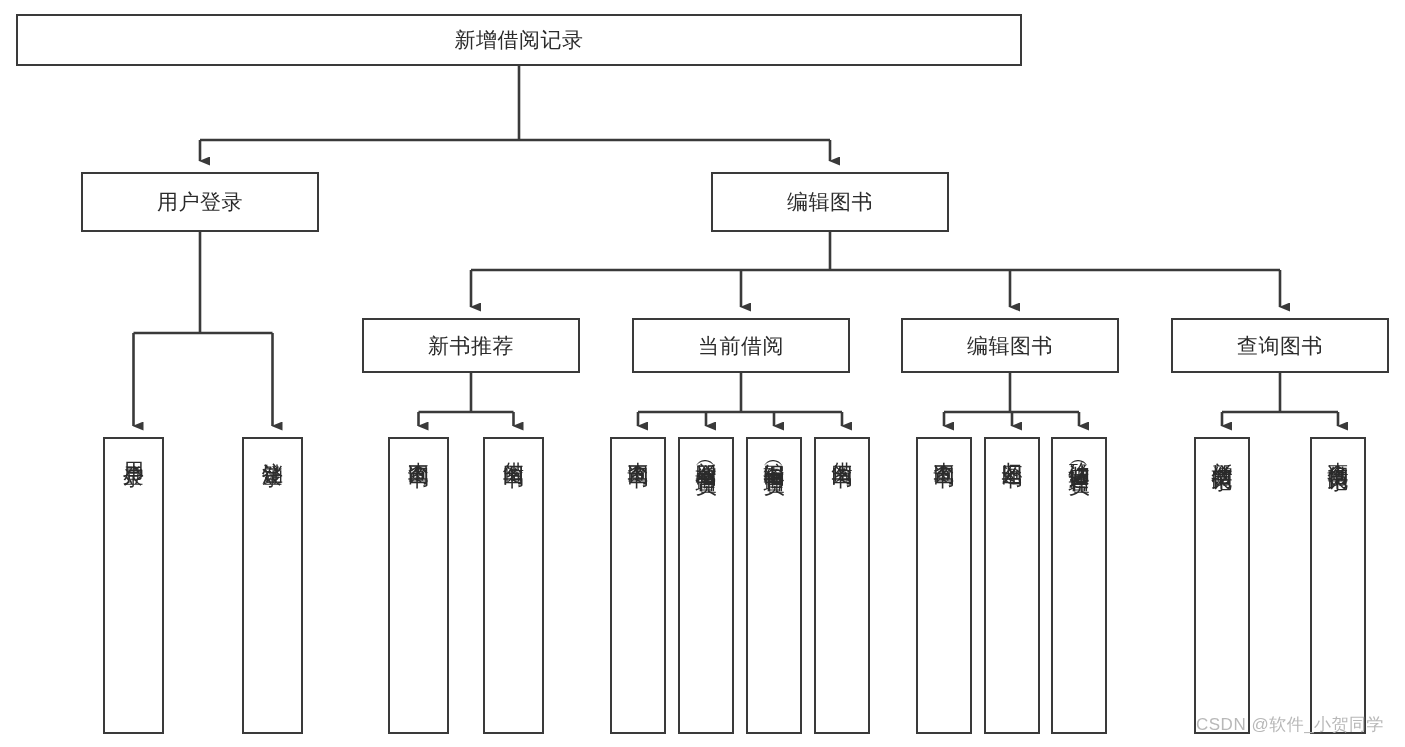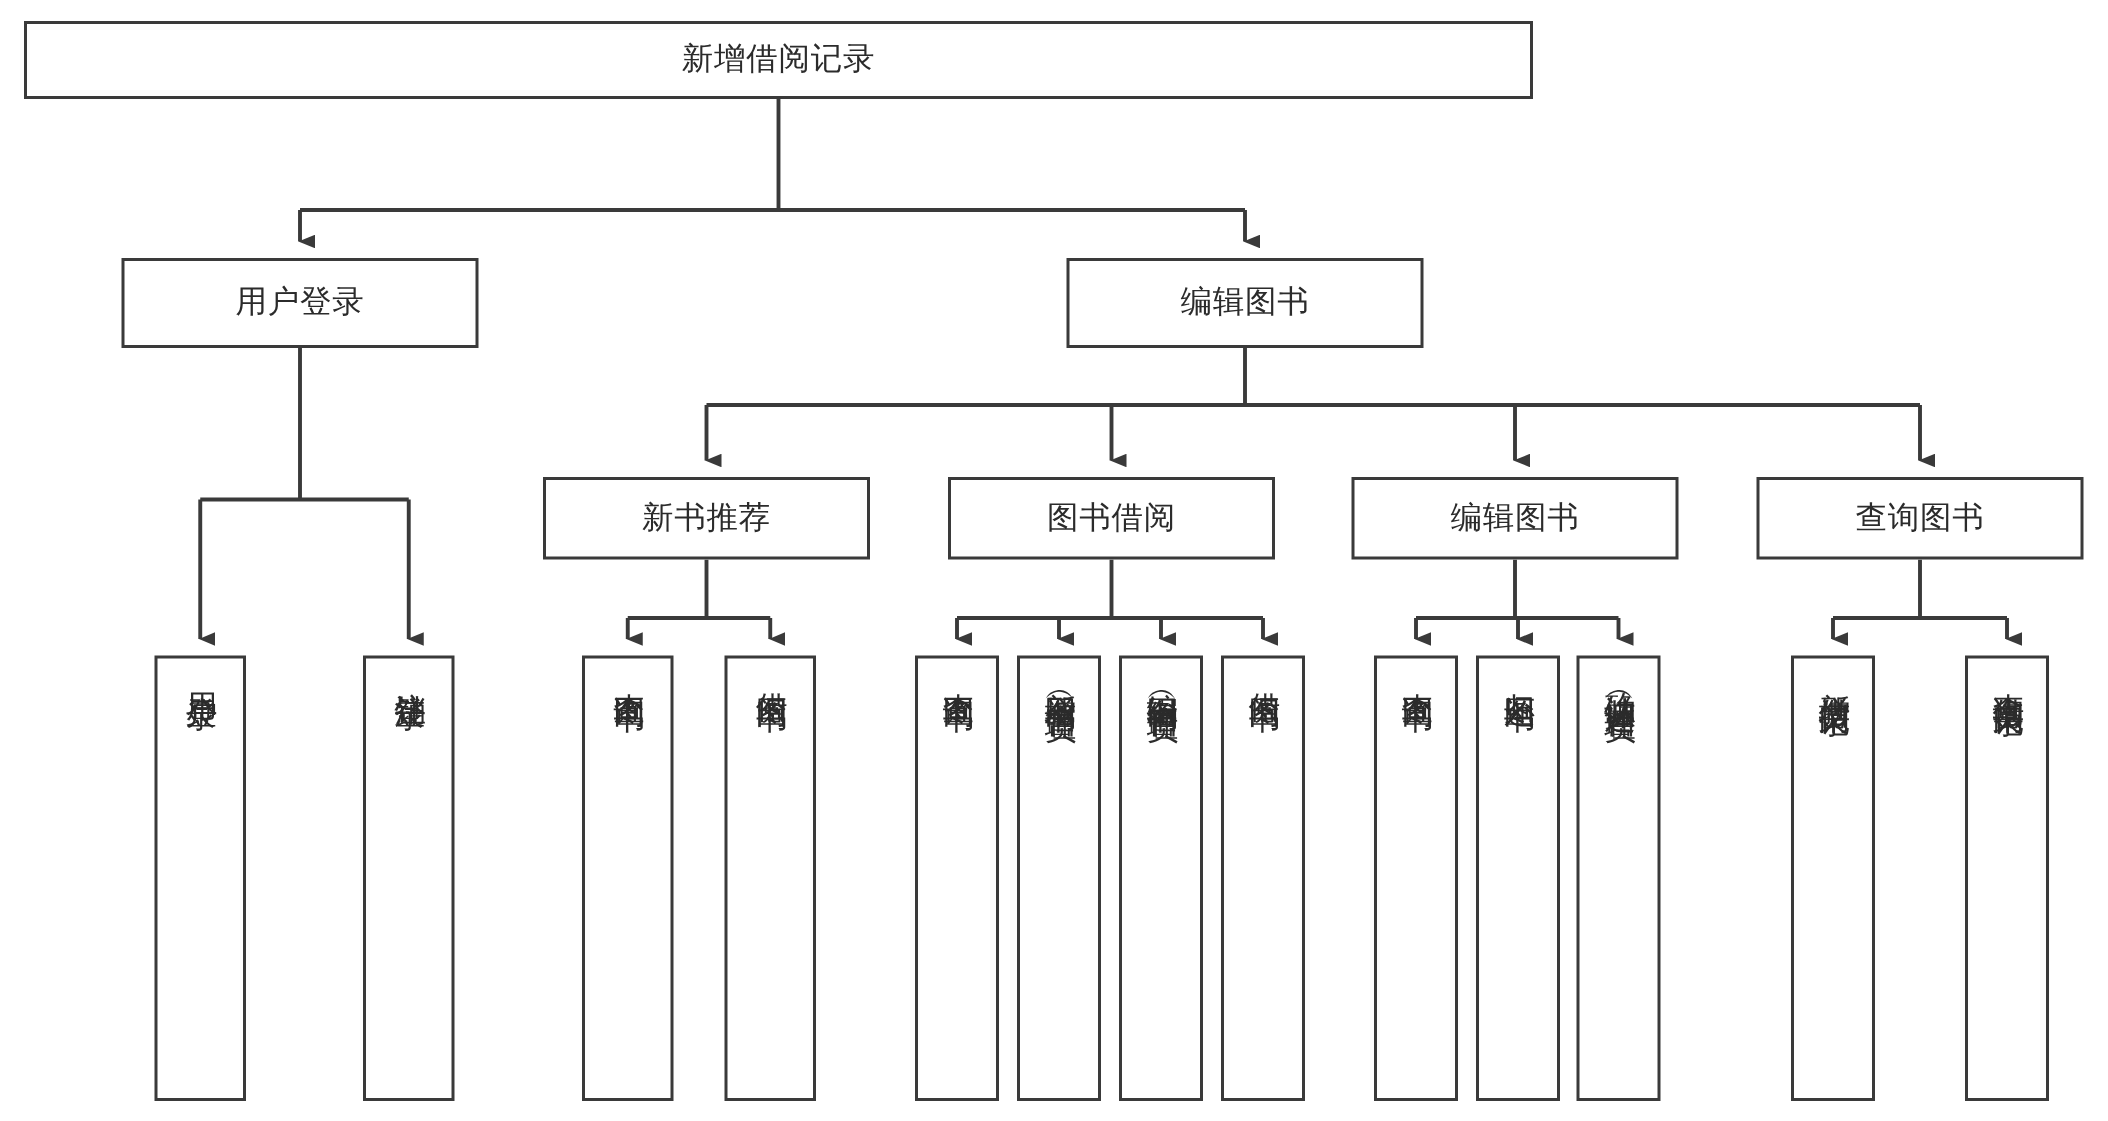--- a/index.html
+++ b/index.html
@@ -119,21 +119,21 @@
       <div class="node horiz" style="left: 81px; top: 172px; width: 238px; height: 60px;">
         <span class="node-label">用户登录</span>
       </div>
       <div class="node horiz" style="left: 711px; top: 172px; width: 238px; height: 60px;">
         <span class="node-label">编辑图书</span>
       </div>
       <div class="node horiz" style="left: 362px; top: 318px; width: 218px; height: 55px;">
         <span class="node-label">新书推荐</span>
       </div>
       <div class="node horiz" style="left: 632px; top: 318px; width: 218px; height: 55px;">
-        <span class="node-label">图书借阅</span>
+        <span class="node-label">当前借阅</span>
       </div>
       <div class="node horiz" style="left: 901px; top: 318px; width: 218px; height: 55px;">
         <span class="node-label">编辑图书</span>
       </div>
       <div class="node horiz" style="left: 1171px; top: 318px; width: 218px; height: 55px;">
         <span class="node-label">查询图书</span>
       </div>
       <div class="node vert" style="left: 103px; top: 437px; width: 61px; height: 297px;">
         <span class="node-label">用户登录</span>
       </div>
@@ -168,13 +168,14 @@
         <span class="node-label">确认归还（管理员）</span>
       </div>
       <div class="node vert" style="left: 1194px; top: 437px; width: 56px; height: 297px;">
         <span class="node-label">新增借阅记录</span>
       </div>
       <div class="node vert" style="left: 1310px; top: 437px; width: 56px; height: 297px;">
         <span class="node-label">查询借阅记录</span>
       </div>
     </div>
 
+  <div class="watermark" style="left:1196px; top:713px;">CSDN @软件_小贺同学</div>
 </div>
 
 </body></html>

